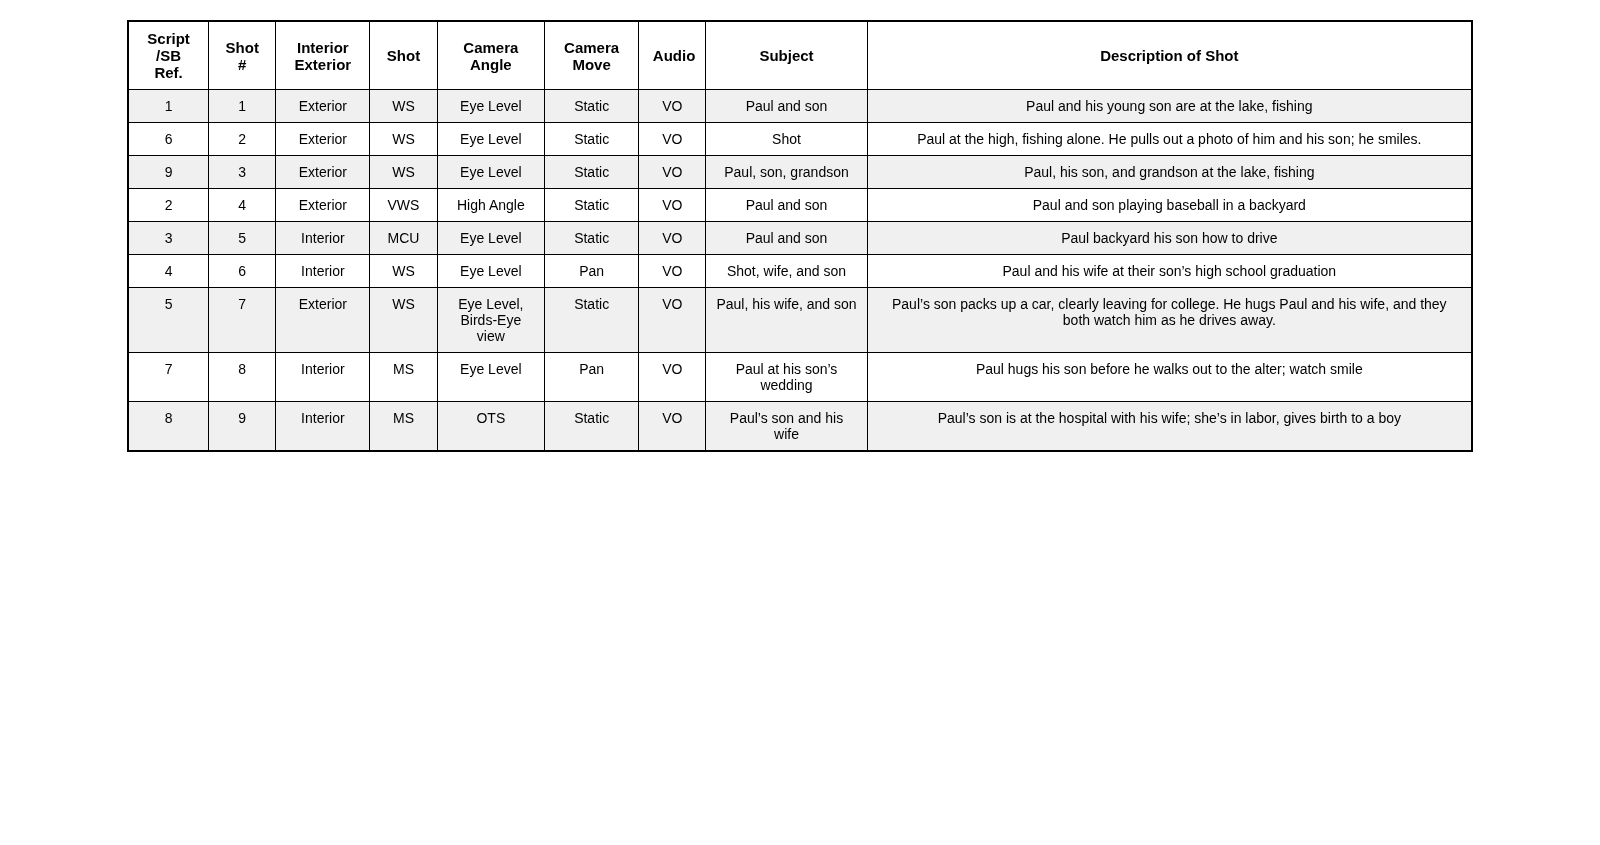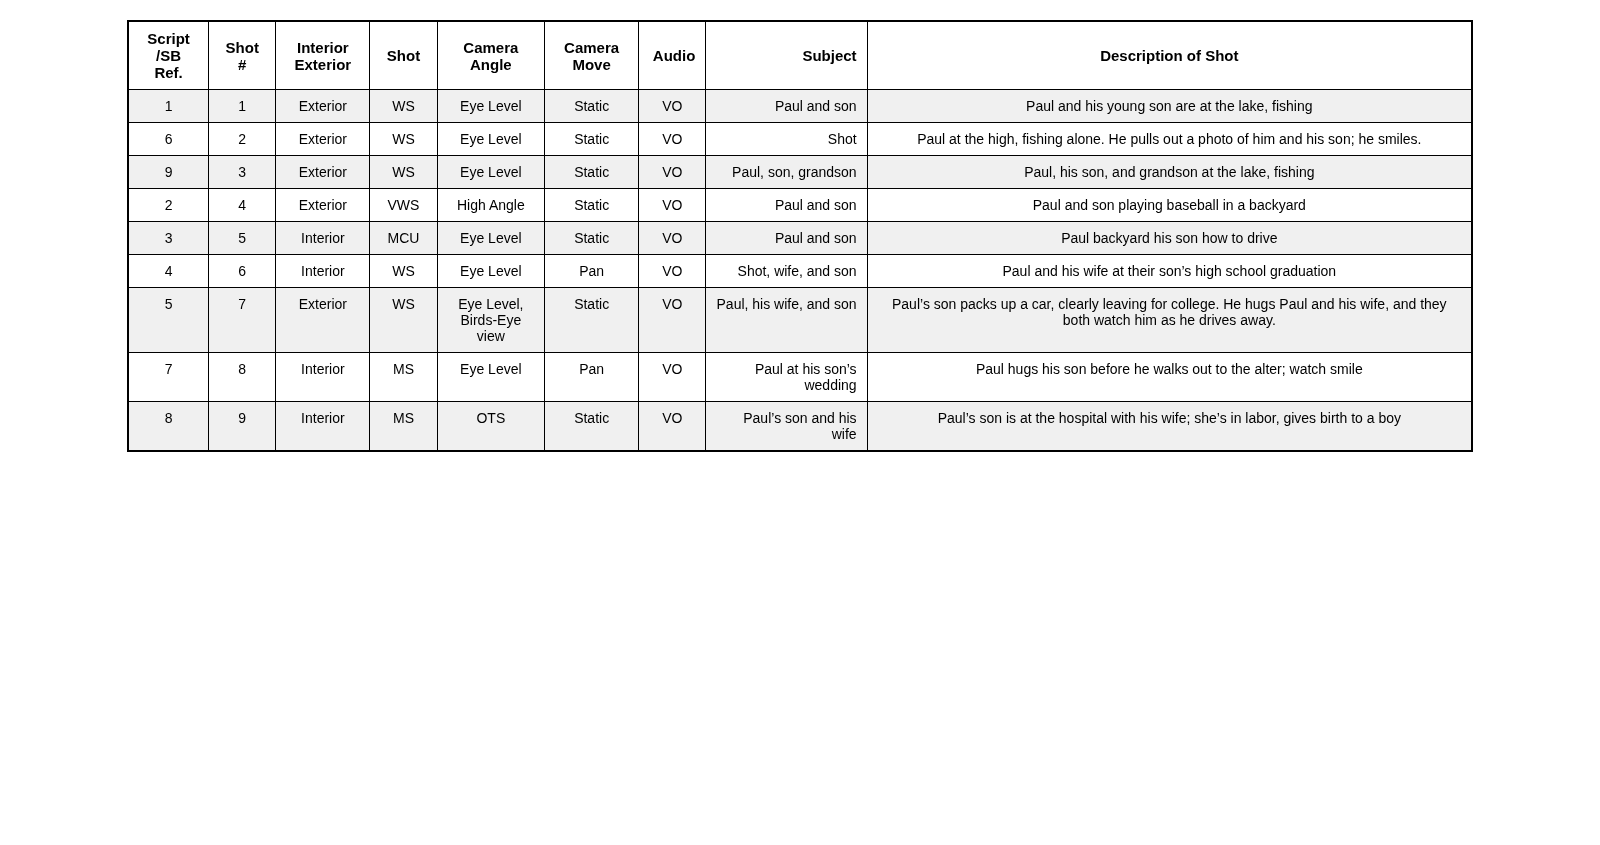--- a/index.html
+++ b/index.html
@@ -56,21 +56,21 @@
       background: #ffffff;
     }
 
     .col-script { width: 6%; text-align: center; }
     .col-shot-num { width: 5%; text-align: center; }
     .col-int-ext { width: 7%; text-align: center; }
     .col-shot { width: 5%; text-align: center; }
     .col-camera-angle { width: 8%; text-align: center; }
     .col-camera-move { width: 7%; text-align: center; }
     .col-audio { width: 5%; text-align: right; }
-    .col-subject { width: 12%; text-align: right; }
+    .col-subject { width: 12%; text-align: center; }
     .col-description { width: 45%; text-align: center; }
 
     td.col-script, td.col-shot-num, td.col-int-ext, td.col-shot,
     td.col-camera-angle, td.col-camera-move, td.col-audio {
       text-align: center;
     }
   </style>
 </head>
 <body>
 

